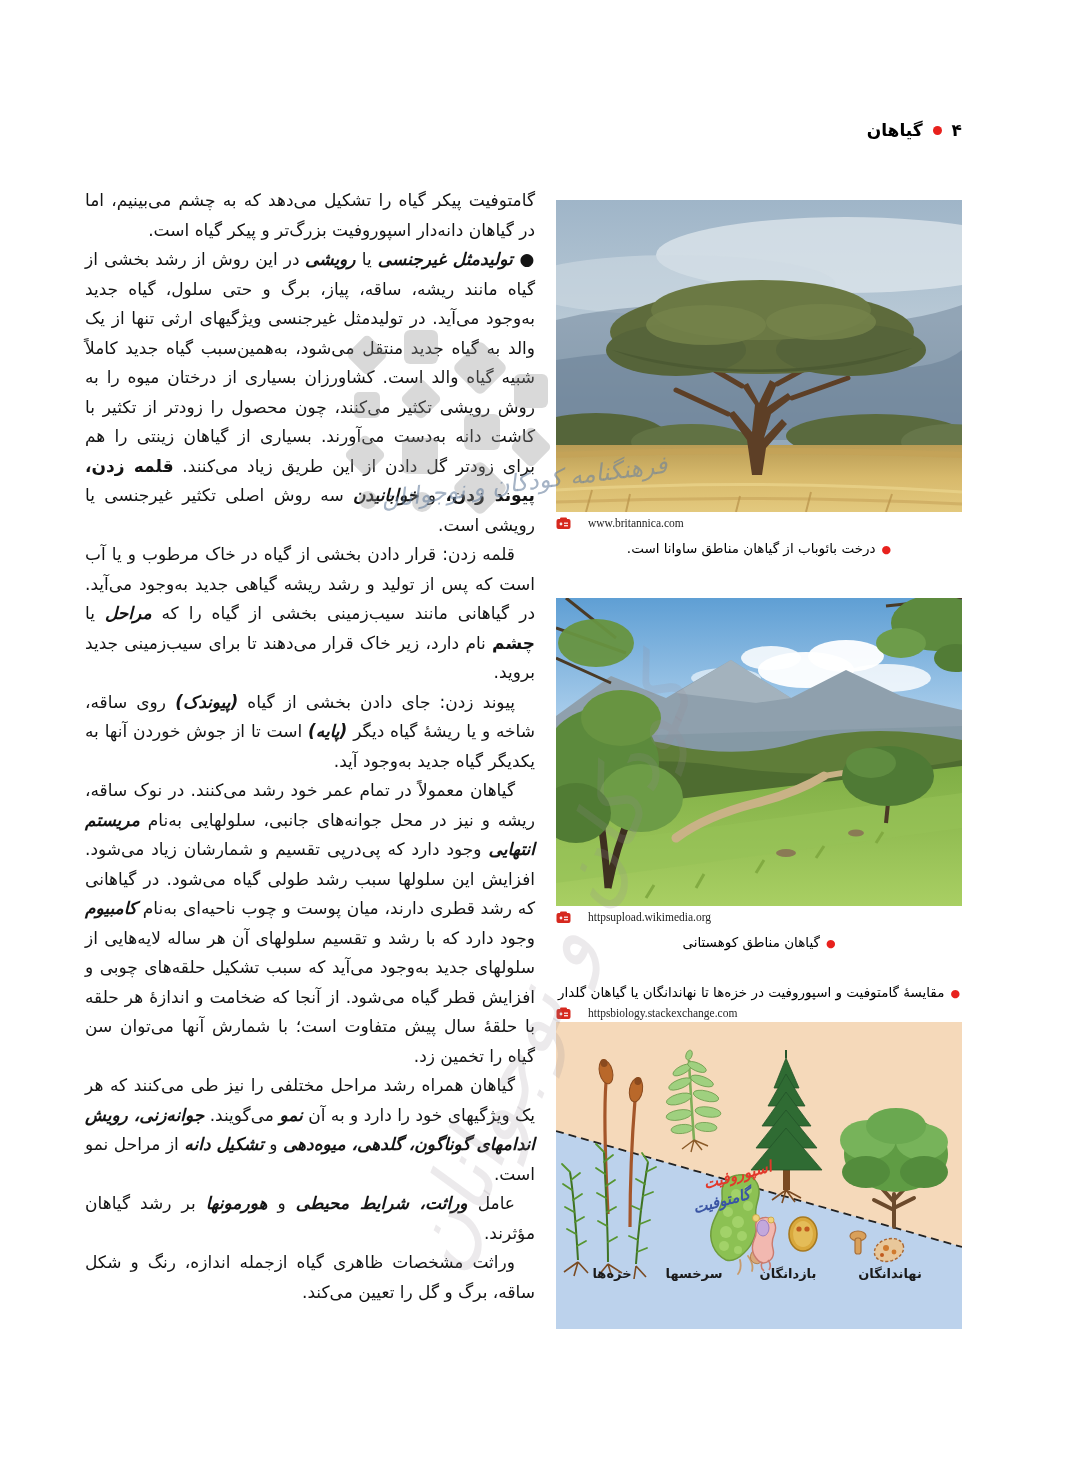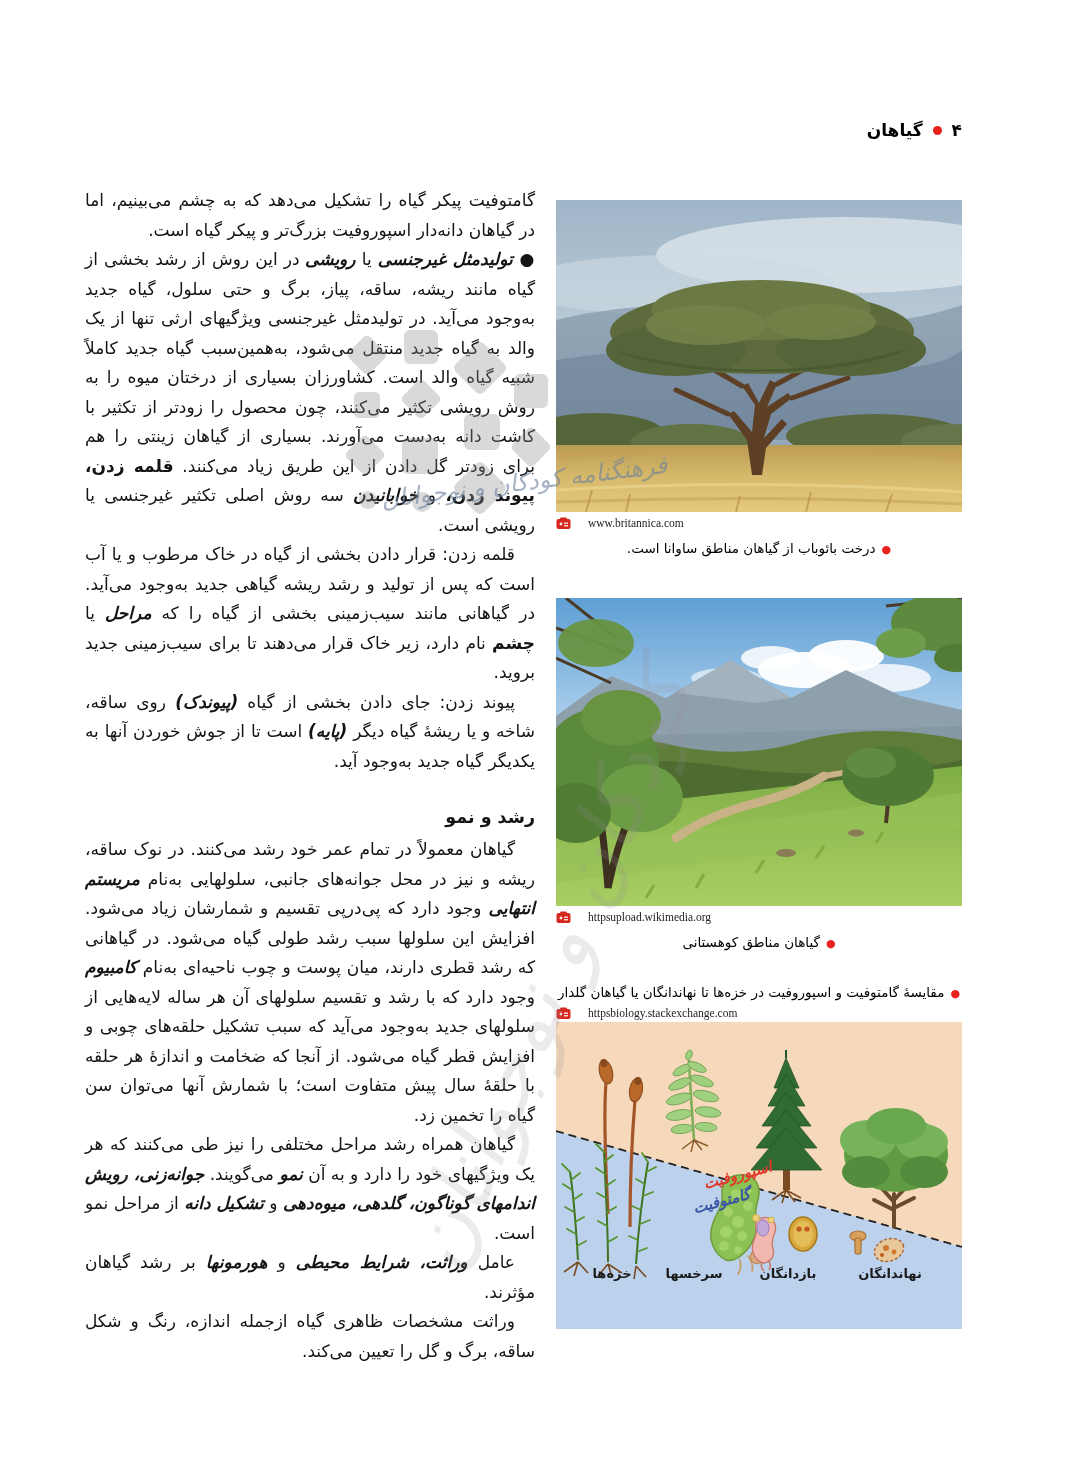--- a/index.html
+++ b/index.html
@@ -65,21 +65,20 @@
   <span>۴</span>
   <span class="red-dot"></span>
   <span>گیاهان</span>
 </div>
 
 <div class="text-col" id="paragraphs-container">
     <p><span>گامتوفیت پیکر گیاه را تشکیل می‌دهد که به چشم می‌بینیم، اما در گیاهان دانه‌دار اسپوروفیت بزرگ‌تر و پیکر گیاه است.</span></p>
     <p><span class="seg-bullet">● </span><span class="seg-bi">تولیدمثل غیرجنسی</span><span> یا </span><span class="seg-bi">رویشی</span><span> در این روش از رشد بخشی از گیاه مانند ریشه، ساقه، پیاز، برگ و حتی سلول، گیاه جدید به‌وجود می‌آید. در تولیدمثل غیرجنسی ویژگیهای ارثی تنها از یک والد به گیاه جدید منتقل می‌شود، به‌همین‌سبب گیاه جدید کاملاً شبیه گیاه والد است. کشاورزان بسیاری از درختان میوه را به روش رویشی تکثیر می‌کنند، چون محصول را زودتر از تکثیر با کاشت دانه به‌دست می‌آورند. بسیاری از گیاهان زینتی را هم برای زودتر گل دادن از این طریق زیاد می‌کنند. </span><span class="seg-b">قلمه زدن، پیوند زدن،</span><span> و </span><span class="seg-bi">خوابانیدن</span><span> سه روش اصلی تکثیر غیرجنسی یا رویشی است.</span></p>
     <p class="indent"><span>قلمه زدن: قرار دادن بخشی از گیاه در خاک مرطوب و یا آب است که پس از تولید و رشد ریشه گیاهی جدید به‌وجود می‌آید. در گیاهانی مانند سیب‌زمینی بخشی از گیاه را که </span><span class="seg-bi">مراحل</span><span> یا </span><span class="seg-b">چشم</span><span> نام دارد، زیر خاک قرار می‌دهند تا برای سیب‌زمینی جدید بروید.</span></p>
     <p class="indent"><span>پیوند زدن: جای دادن بخشی از گیاه </span><span class="seg-bi">(پیوندک)</span><span> روی ساقه، شاخه و یا ریشهٔ گیاه دیگر </span><span class="seg-bi">(پایه)</span><span> است تا از جوش خوردن آنها به یکدیگر گیاه جدید به‌وجود آید.</span></p>
-    <h2 class="growth">رشد و نمو</h2>
     <p class="indent"><span>گیاهان معمولاً در تمام عمر خود رشد می‌کنند. در نوک ساقه، ریشه و نیز در محل جوانه‌های جانبی، سلولهایی به‌نام </span><span class="seg-bi">مریستم انتهایی</span><span> وجود دارد که پی‌درپی تقسیم و شمارشان زیاد می‌شود. افزایش این سلولها سبب رشد طولی گیاه می‌شود. در گیاهانی که رشد قطری دارند، میان پوست و چوب ناحیه‌ای به‌نام </span><span class="seg-bi">کامبیوم</span><span> وجود دارد که با رشد و تقسیم سلولهای آن هر ساله لایه‌هایی از سلولهای جدید به‌وجود می‌آید که سبب تشکیل حلقه‌های چوبی و افزایش قطر گیاه می‌شود. از آنجا که ضخامت و اندازهٔ هر حلقه با حلقهٔ سال پیش متفاوت است؛ با شمارش آنها می‌توان سن گیاه را تخمین زد.</span></p>
     <p class="indent"><span>گیاهان همراه رشد مراحل مختلفی را نیز طی می‌کنند که هر یک ویژگیهای خود را دارد و به آن </span><span class="seg-bi">نمو</span><span> می‌گویند. </span><span class="seg-bi">جوانه‌زنی، رویش اندامهای گوناگون، گلدهی، میوه‌دهی</span><span> و </span><span class="seg-bi">تشکیل دانه</span><span> از مراحل نمو است.</span></p>
     <p class="indent"><span>عامل </span><span class="seg-bi">وراثت، شرایط محیطی</span><span> و </span><span class="seg-bi">هورمونها</span><span> بر رشد گیاهان مؤثرند.</span></p>
     <p class="indent"><span>وراثت مشخصات ظاهری گیاه ازجمله اندازه، رنگ و شکل ساقه، برگ و گل را تعیین می‌کند.</span></p>
   </div>
 
 <div class="fig-col">
 
   <svg class="photo" width="406" height="312" viewBox="0 0 406 312">
     <defs>

